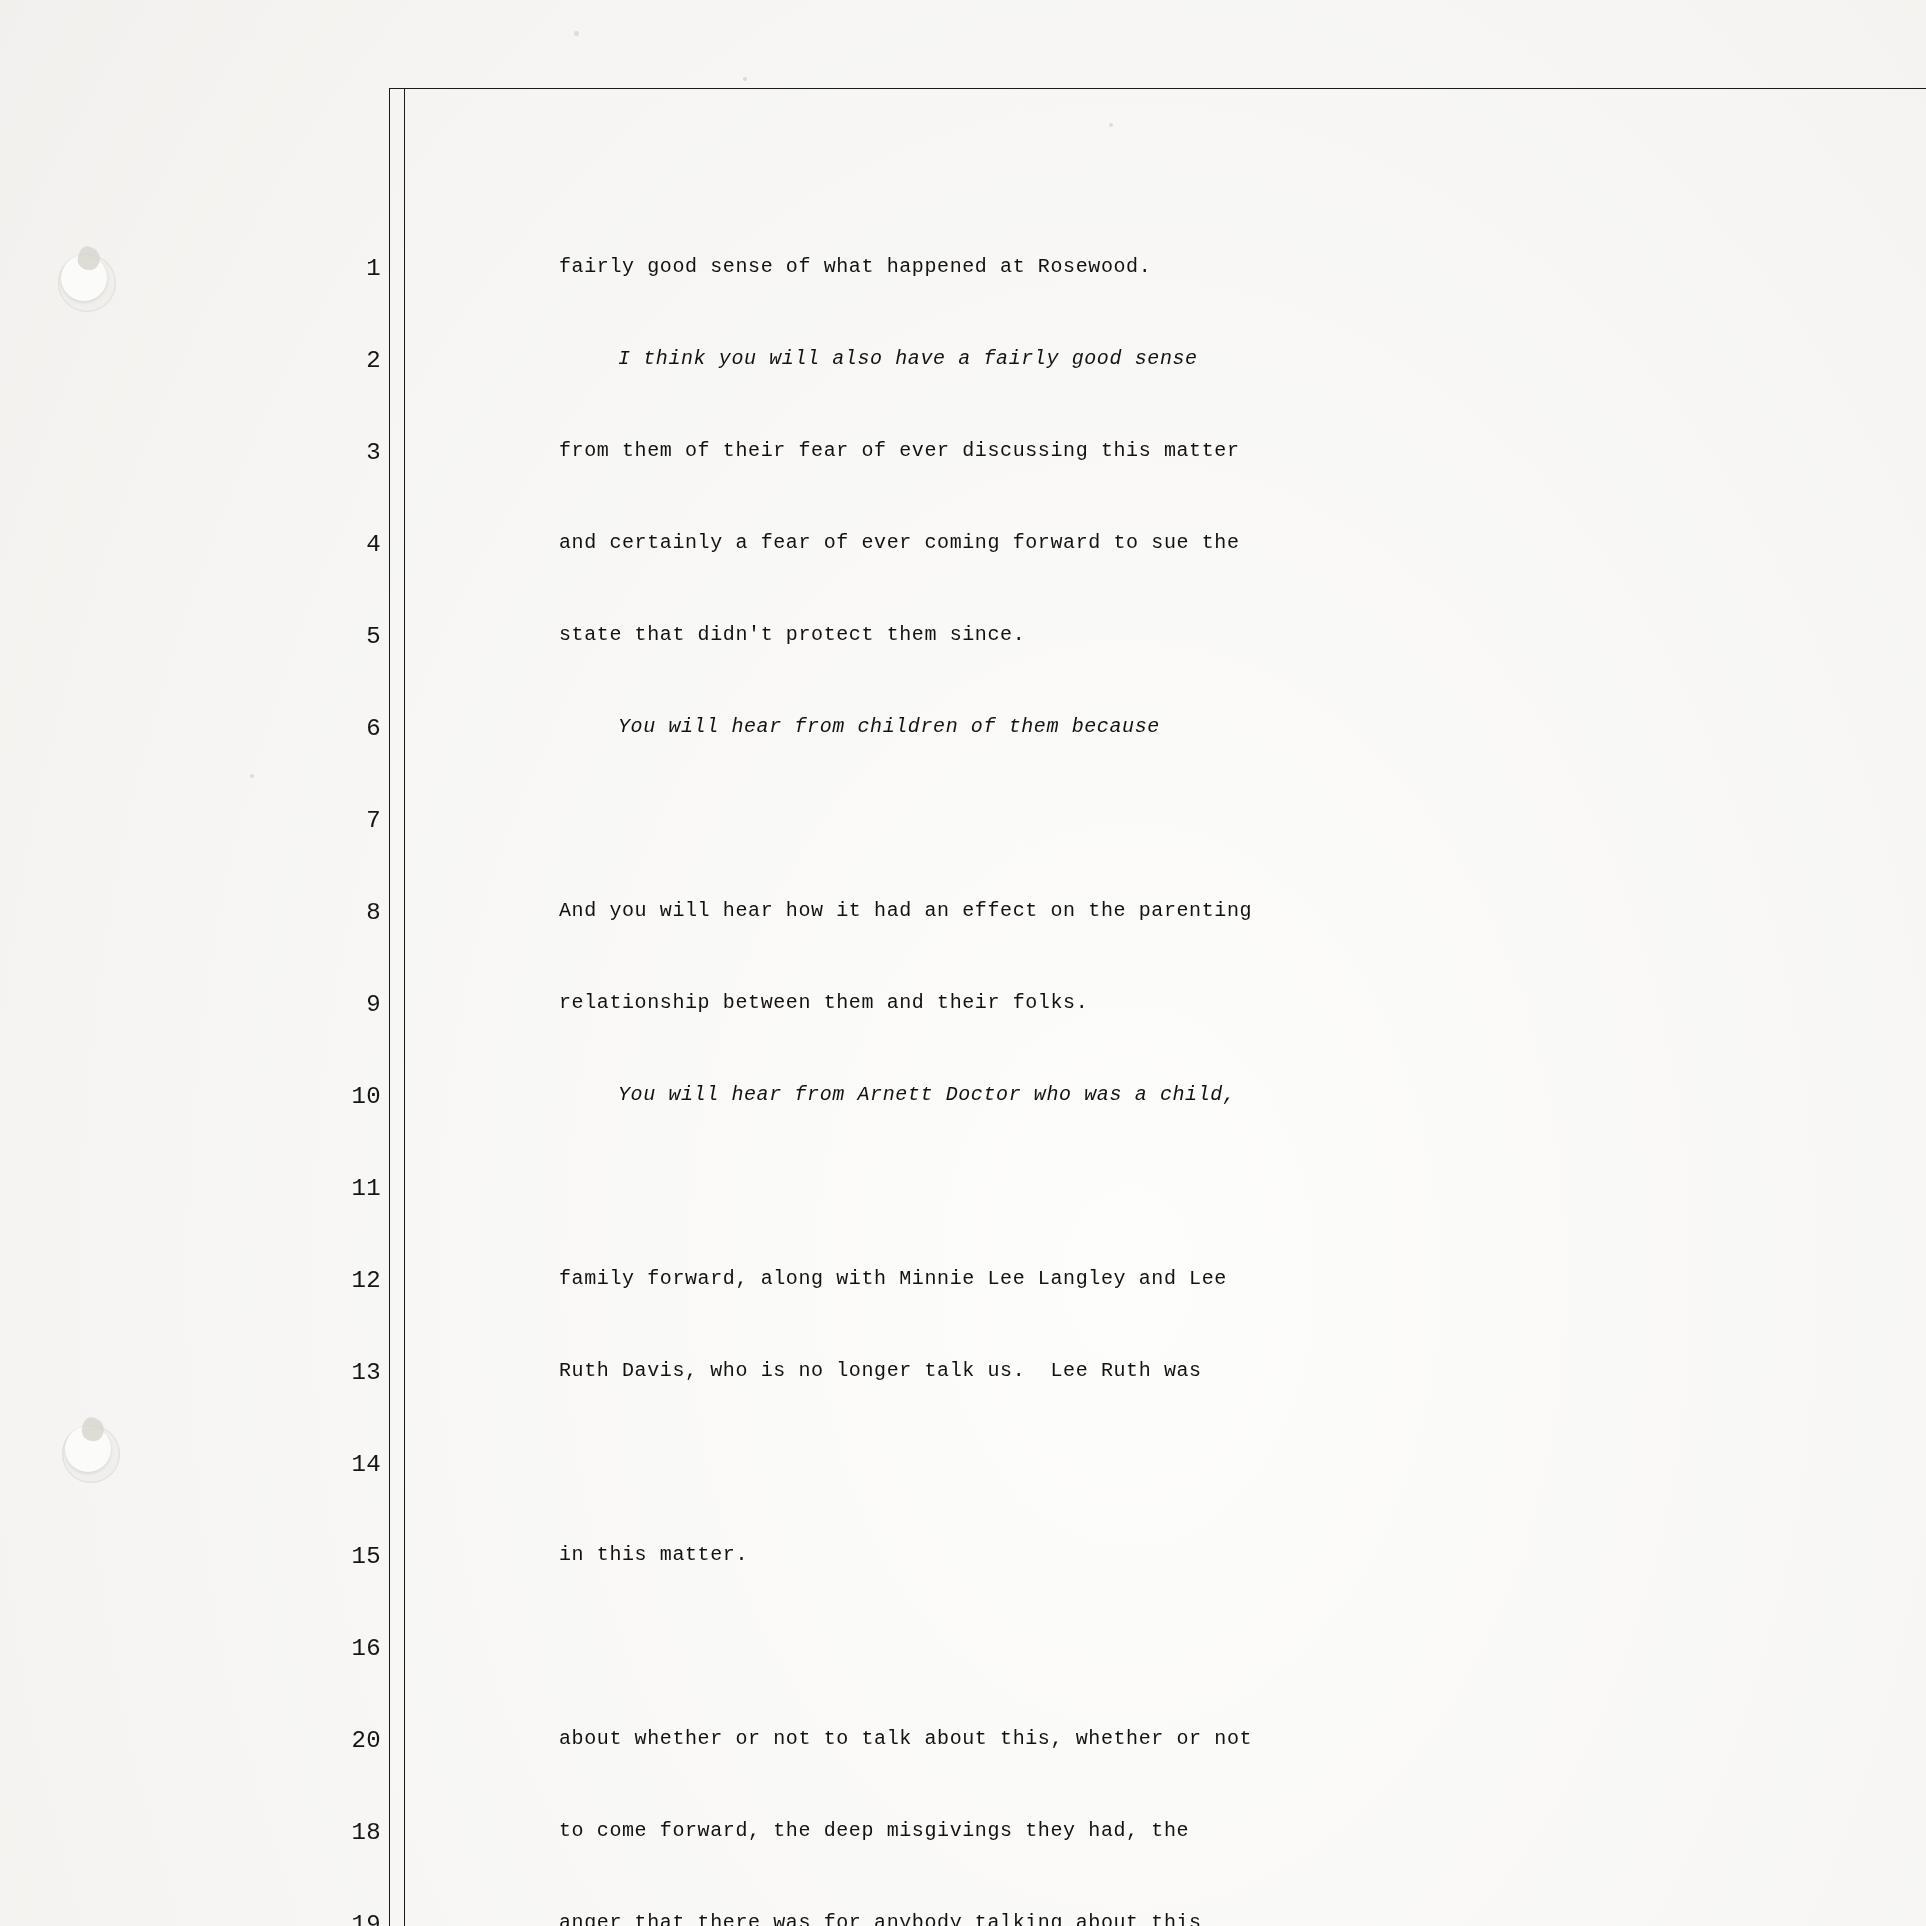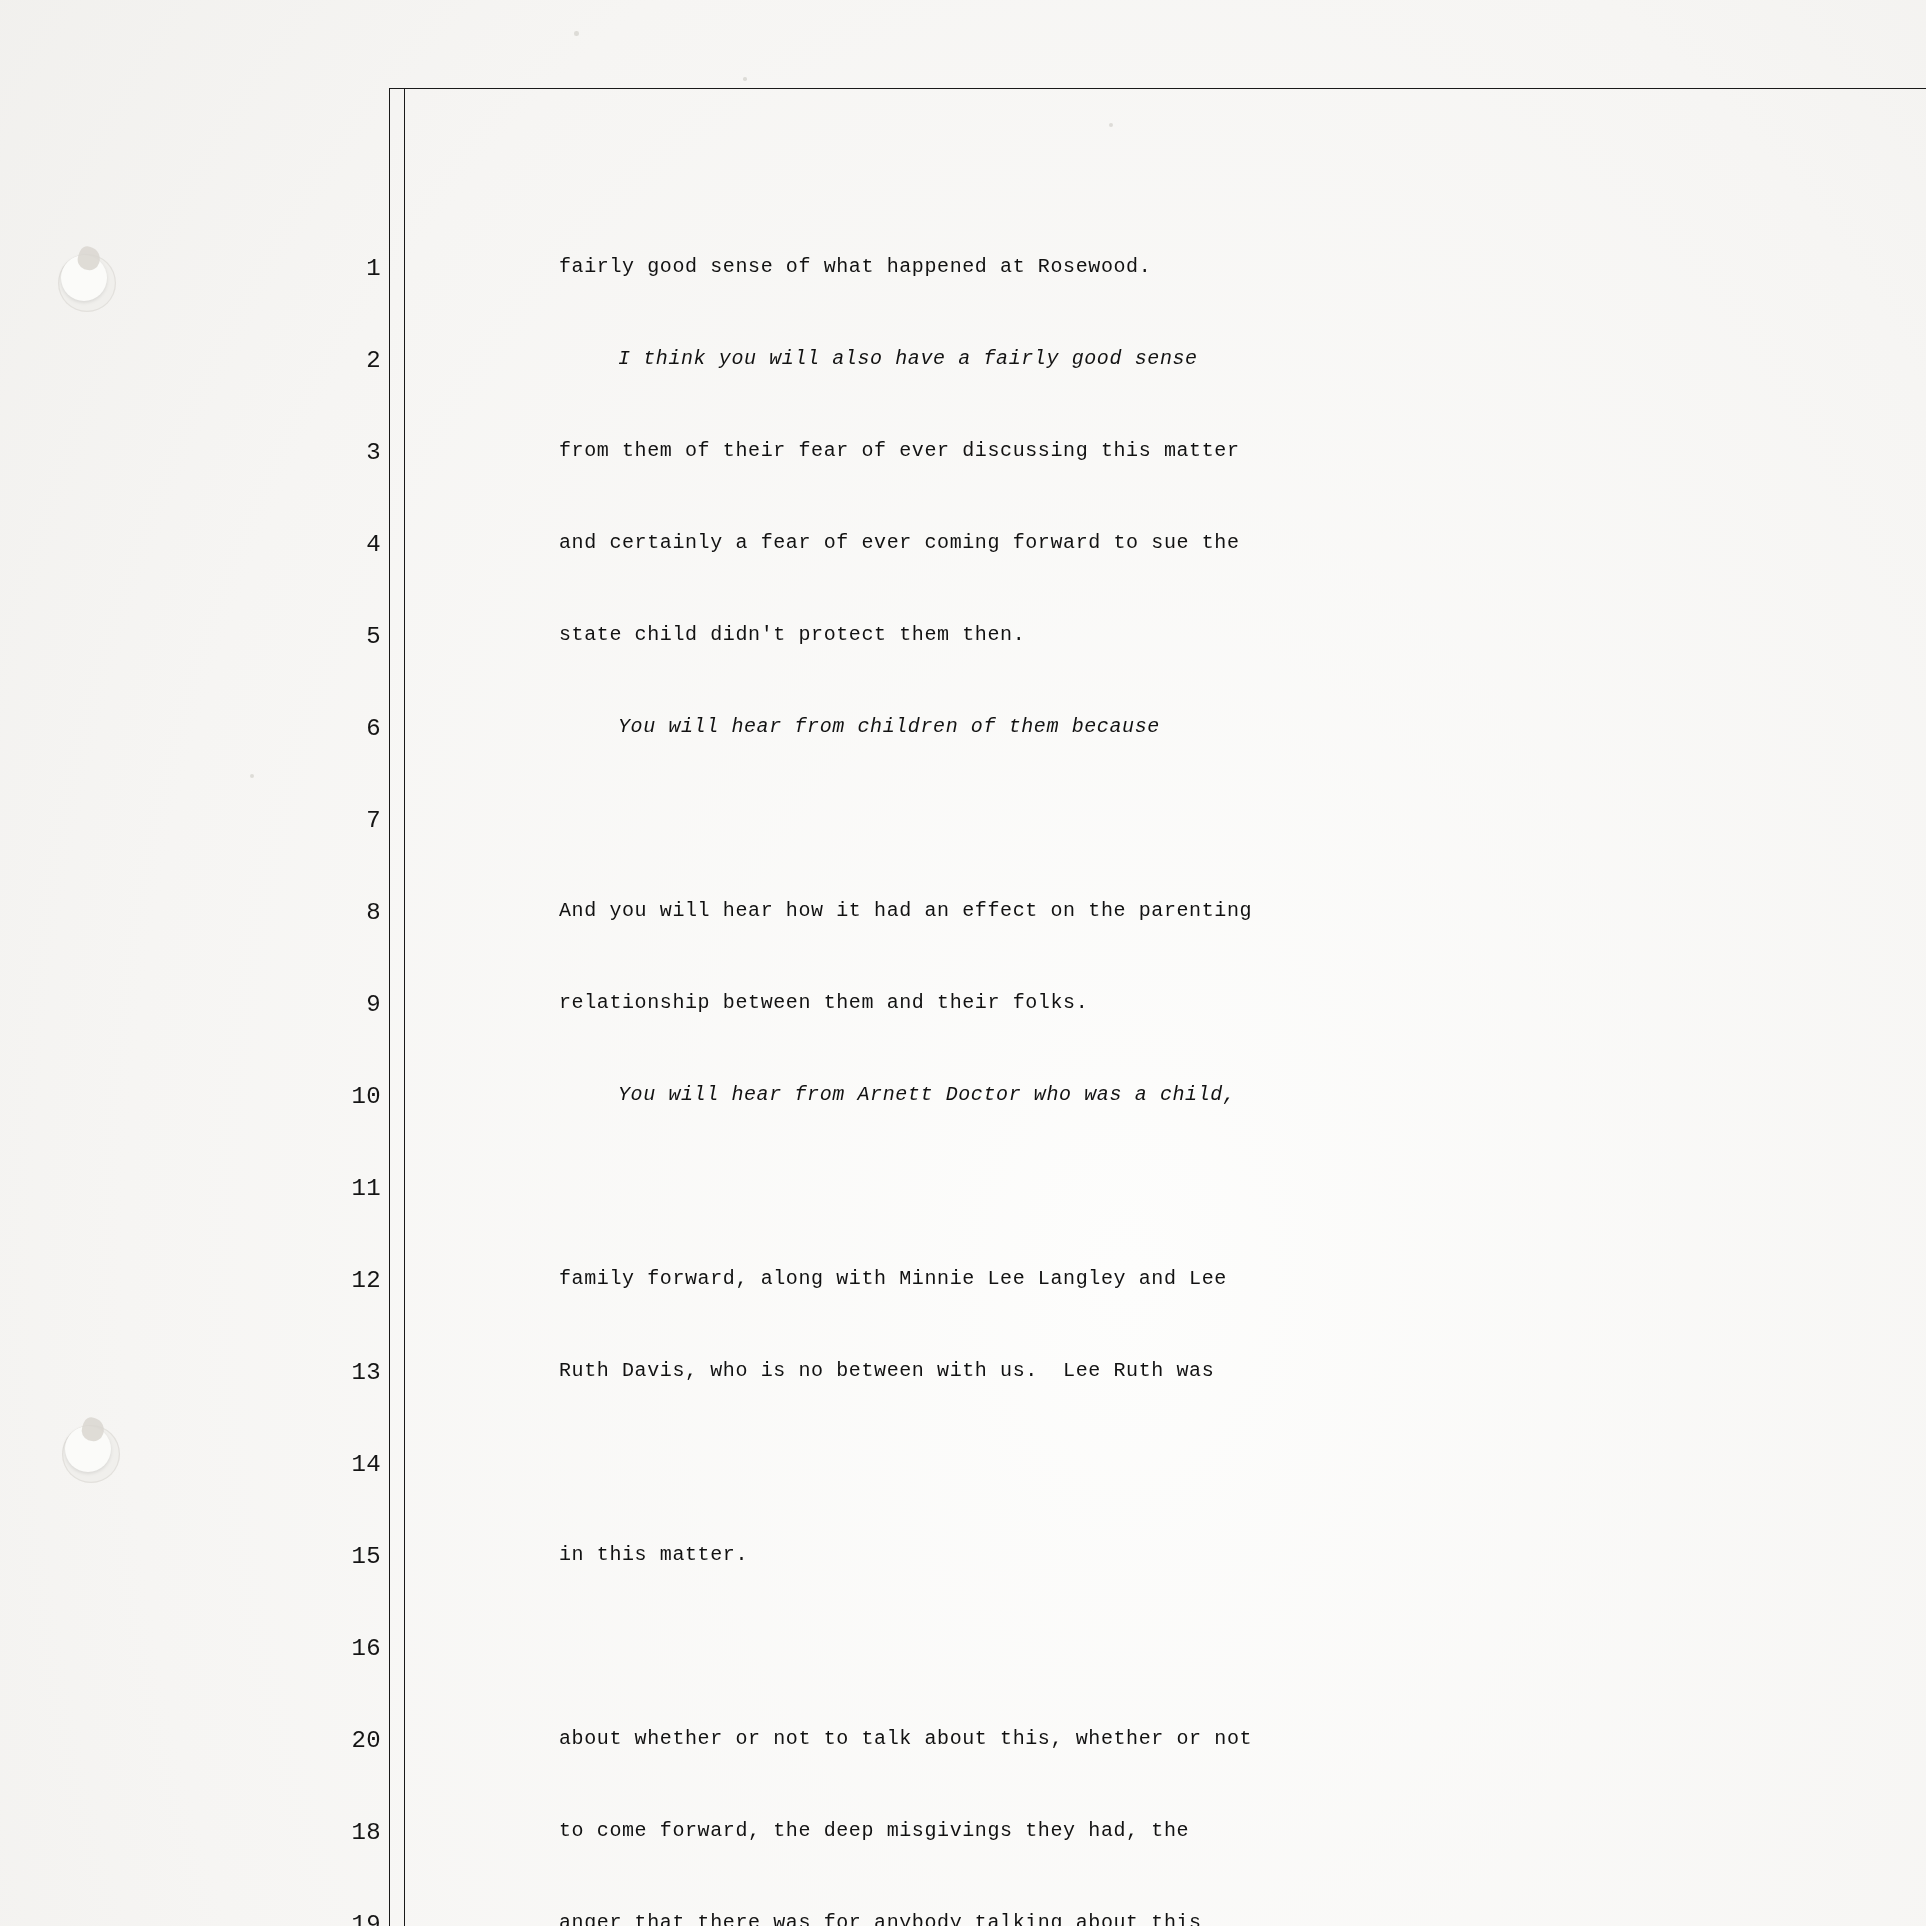--- a/index.html
+++ b/index.html
@@ -166,21 +166,21 @@
         <div class="line-row">
           <div class="line-no">3</div>
           <div class="line-text">from them of their fear of ever discussing this matter</div>
         </div>
         <div class="line-row">
           <div class="line-no">4</div>
           <div class="line-text">and certainly a fear of ever coming forward to sue the</div>
         </div>
         <div class="line-row">
           <div class="line-no">5</div>
-          <div class="line-text">state child didn't protect them then.</div>
+          <div class="line-text">state that didn't protect them since.</div>
         </div>
         <div class="line-row">
           <div class="line-no">6</div>
           <div class="line-text indent">You will hear from children of them because</div>
         </div>
         <div class="line-row">
           <div class="line-no">7</div>
         </div>
         <div class="line-row">
           <div class="line-no">8</div>
@@ -196,21 +196,21 @@
         </div>
         <div class="line-row">
           <div class="line-no">11</div>
         </div>
         <div class="line-row">
           <div class="line-no">12</div>
           <div class="line-text">family forward, along with Minnie Lee Langley and Lee</div>
         </div>
         <div class="line-row">
           <div class="line-no">13</div>
-          <div class="line-text">Ruth Davis, who is no between with us.  Lee Ruth was</div>
+          <div class="line-text">Ruth Davis, who is no longer talk us.  Lee Ruth was</div>
         </div>
         <div class="line-row">
           <div class="line-no">14</div>
         </div>
         <div class="line-row">
           <div class="line-no">15</div>
           <div class="line-text">in this matter.</div>
         </div>
         <div class="line-row">
           <div class="line-no">16</div>

